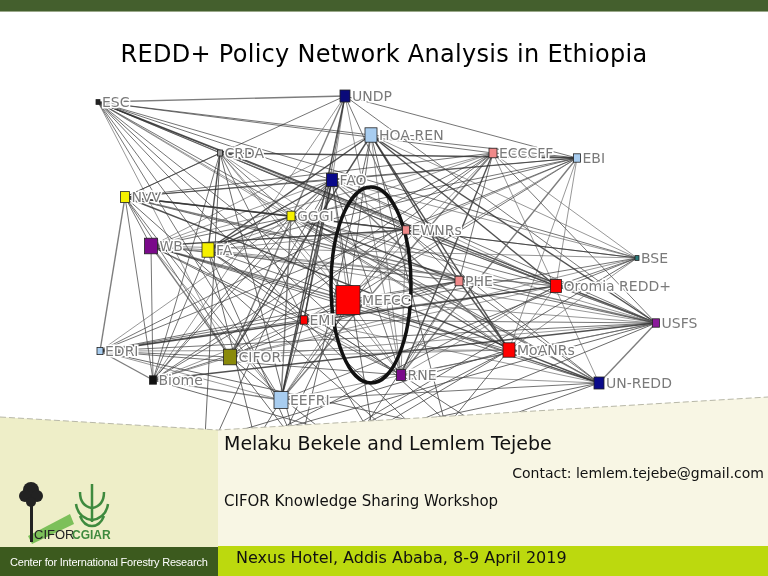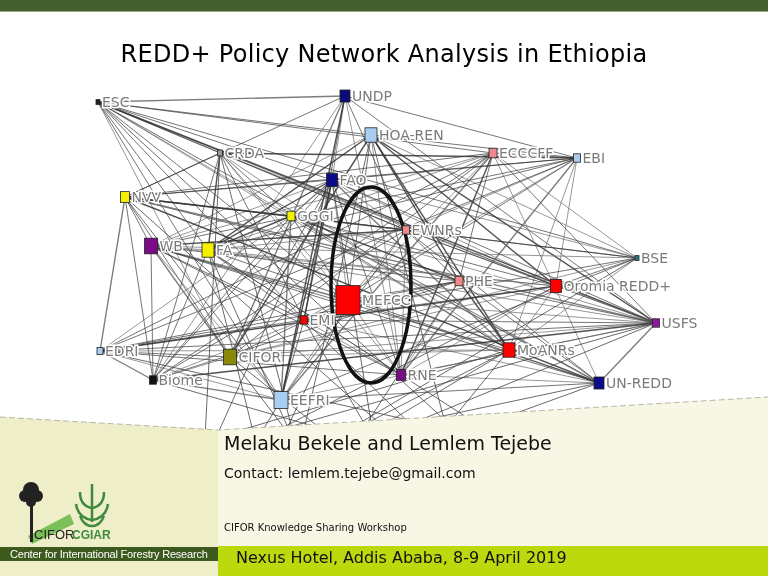--- a/index.html
+++ b/index.html
@@ -6,25 +6,25 @@
   html, body { width:768px; height:576px; overflow:hidden; background:#ffffff; }
   body { position:relative; font-family:"DejaVu Sans", sans-serif; }
   .topbar { position:absolute; left:0; top:0; width:768px; height:12px; background:#445f2d; border-bottom:1px solid #9aa88a; }
   .title { position:absolute; left:0; top:40px; width:768px; text-align:center; font-family:"DejaVu Sans", sans-serif; font-weight:normal; font-size:24px; color:#000; letter-spacing:0.3px; }
   .network { position:absolute; left:0; top:80px; width:768px; height:350px; }
   .network svg { width:100%; height:100%; }
   .node-label { font-family:"DejaVu Sans", sans-serif; font-size:14px; fill:#7a7a7a; }
   .footer-bg { position:absolute; left:0; top:395px; width:768px; height:181px; }
   .footer-bg svg { width:100%; height:100%; }
   .logo-area { position:absolute; left:10px; top:478px; width:200px; height:66px; }
-  .org-bar { position:absolute; left:0; top:547px; width:218px; height:14px; background:#3c5a1e; color:#fff; font-family:"Liberation Sans", sans-serif; font-size:11px; display:flex; align-items:center; padding-left:10px; letter-spacing:-0.2px; }
+  .org-bar { position:absolute; left:0; top:547px; width:218px; height:29px; background:#3c5a1e; color:#fff; font-family:"Liberation Sans", sans-serif; font-size:11px; display:flex; align-items:center; padding-left:10px; letter-spacing:-0.2px; }
   .info { position:absolute; left:224px; top:432px; width:540px; }
   .authors { font-family:"DejaVu Sans", sans-serif; font-size:19px; color:#111; }
-  .contact { font-family:"DejaVu Sans", sans-serif; font-size:14px; color:#111; margin-top:11px; }
-  .workshop { position:absolute; left:224px; top:522px; font-family:"DejaVu Sans", sans-serif; font-size:10px; color:#111; }
+  .contact { font-family:"DejaVu Sans", sans-serif; font-size:14px; color:#111; margin-top:11px;text-align:right; }
+  .workshop { position:absolute; left:224px; top:492px; font-family:"DejaVu Sans", sans-serif; font-size:15px; color:#111; }
   .venue-bar { position:absolute; left:218px; top:546px; width:550px; height:30px; background:#bcd90e; }
   .venue { position:absolute; left:224px; top:548px; font-family:"DejaVu Sans", sans-serif; font-size:16px; color:#111;margin-left:12px; }
 </style>
 </head>
 <body>
 
 <div class="topbar"></div>
 
 <div class="title">REDD+ Policy Network Analysis in Ethiopia</div>
 

